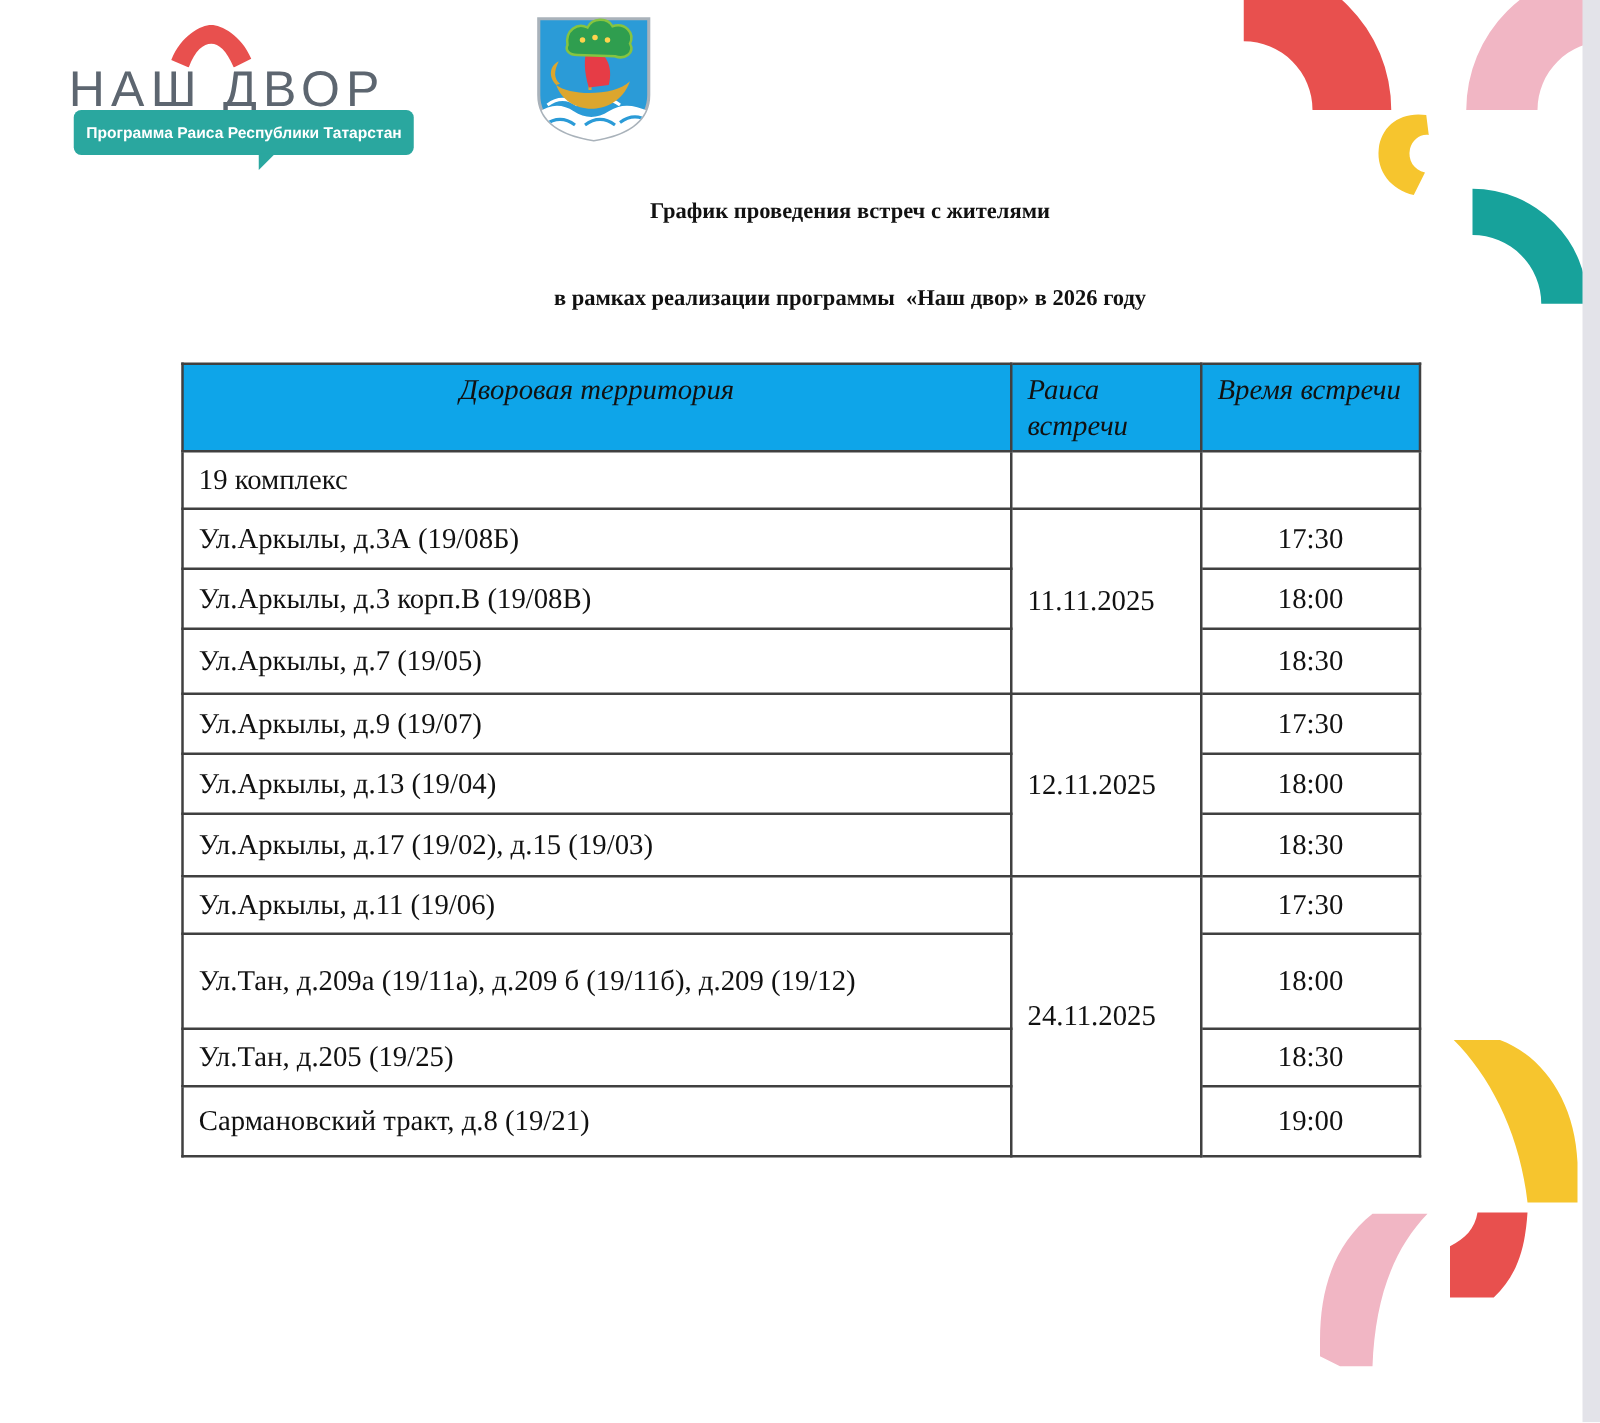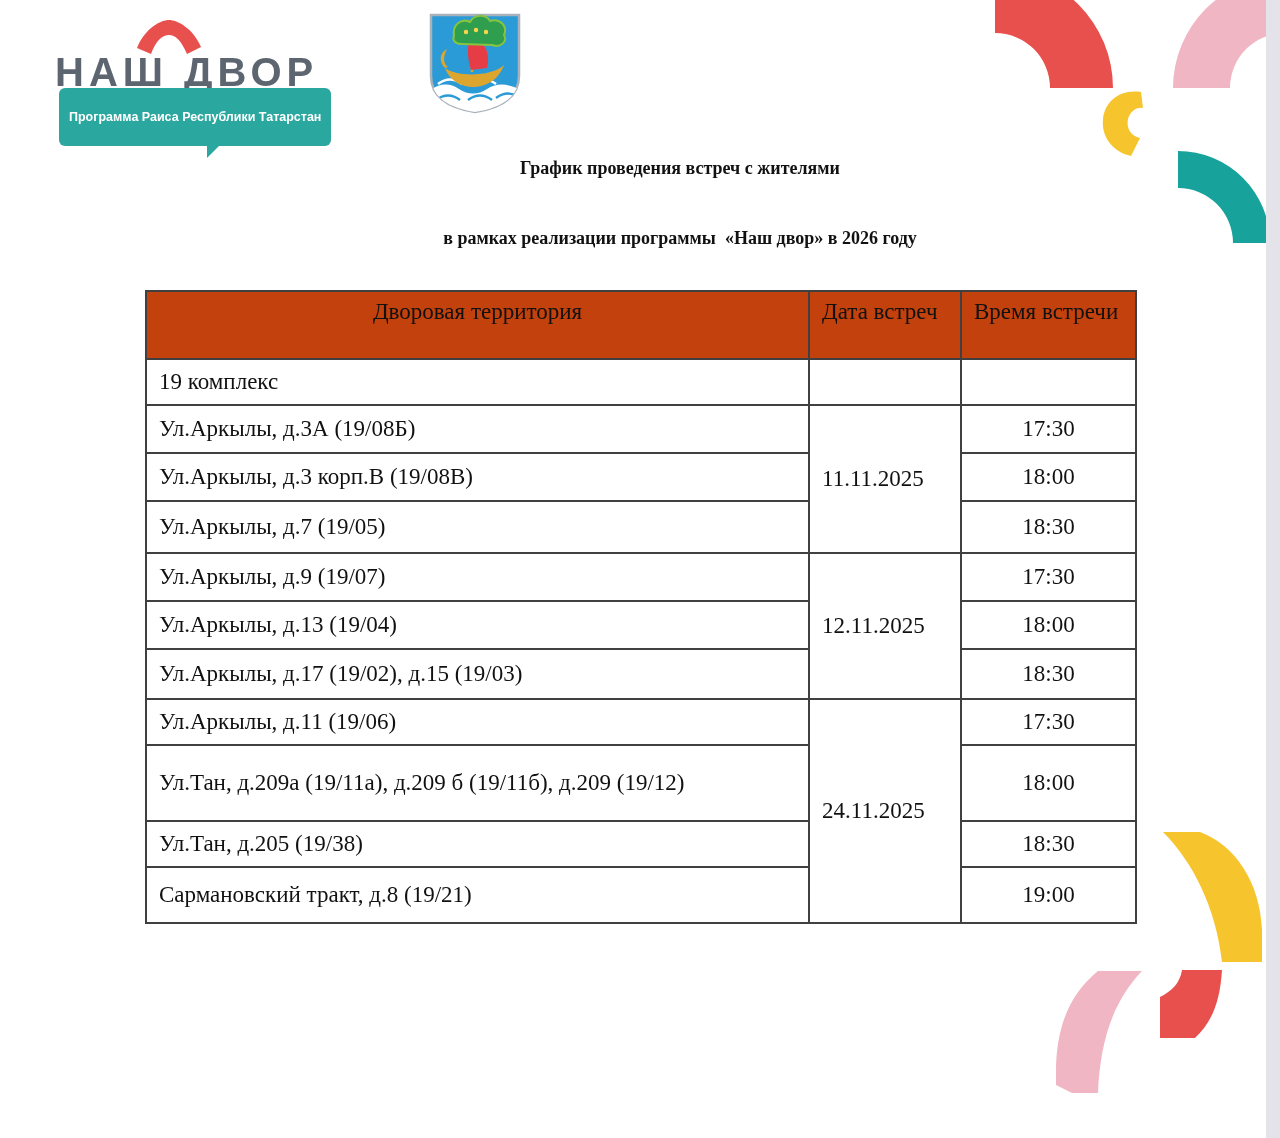--- a/index.html
+++ b/index.html
@@ -12,27 +12,27 @@
   }
   .deco { position:absolute; left:0; top:0; width:1280px; height:1138px; z-index:1; pointer-events:none; }
   .edge-strip { position:absolute; right:0; top:0; width:14px; height:100%; background:#e3e3e9; z-index:2; }
 
   
   .logo { position:absolute; left:55px; top:16px; width:260px; height:110px; z-index:3; }
   .logo-arc { position:absolute; left:80px; top:2px; width:68px; height:36px; }
   .logo-title {
     position:absolute; left:0; top:34px; width:260px;
     font-family:"Liberation Sans","DejaVu Sans",sans-serif;
-    font-size:40px; font-weight:700; color:#5d6670; letter-spacing:5px; white-space:nowrap;
+    font-size:40px; font-weight:400; color:#5d6670; letter-spacing:5px; white-space:nowrap;
   }
   .logo-badge {
     position:absolute; left:4px; top:72px;
     background:#2aa79f; color:#fff; border-radius:6px;
     font-family:"Liberation Sans","DejaVu Sans",sans-serif;
-    font-size:12.5px; font-weight:bold; padding:22px 10px; white-space:nowrap;
+    font-size:12.5px; font-weight:bold; padding:11px 10px; white-space:nowrap;
   }
   .badge-tail {
     position:absolute; left:148px; top:100%; margin-top:-1px;
     width:0; height:0; border-top:13px solid #2aa79f; border-right:13px solid transparent;
   }
   .emblem { position:absolute; left:428px; top:12px; width:94px; height:102px; z-index:3; }
 
   
   .doc-title { position:absolute; left:80px; width:1200px; text-align:center; z-index:3;
     font-size:18px; font-weight:bold; white-space:pre-wrap; }
@@ -40,21 +40,21 @@
   .doc-title.line2 { top:228px; }
 
   
   .sched { position:absolute; left:145px; top:290px; z-index:3;
     border-collapse:collapse; table-layout:fixed; width:990px; }
   .sched col.c1 { width:663px; }
   .sched col.c2 { width:152px; }
   .sched col.c3 { width:175px; }
   .sched th, .sched td { border:2px solid #404040; font-size:23px; font-weight:normal;
     padding:4px 12px; vertical-align:middle; }
-  .sched thead th { background:#c2410c; vertical-align:top; padding-top:6px; line-height:1.25; }
+  .sched thead th { background:#0ea5e9; vertical-align:top; padding-top:6px; line-height:1.25;font-style:italic; }
   .th-territory { text-align:center; }
   .th-date, .th-time { text-align:left; }
   .section-cell { font-weight:bold; height:46px; }
   .territory-cell { text-align:left; }
   .date-cell { font-weight:bold; vertical-align:top; padding-top:9px; }
   .time-cell { text-align:center; }
   tr.h48 { height:48px; } tr.h52 { height:52px; } tr.h50 { height:50px; }
   tr.h46 { height:46px; } tr.h76 { height:76px; } tr.h56 { height:56px;padding-left:10px; }
   tr.hdr { height:68px; }
 </style>
@@ -113,21 +113,21 @@
 
   <table class="sched">
     <colgroup>
         <col class="c1">
         <col class="c2">
         <col class="c3">
       </colgroup>
     <thead>
       <tr class="hdr">
         <th class="th-territory">Дворовая территория</th>
-        <th class="th-date">Дата встреч</th>
+        <th class="th-date">Раиса встречи</th>
         <th class="th-time">Время встречи</th>
       </tr>
     </thead>
     <tbody>
       <tr>
         <td class="section-cell">19 комплекс</td>
         <td></td>
         <td></td>
       </tr>
 
@@ -162,21 +162,21 @@
       <tr class="h46">
         <td class="territory-cell">Ул.Аркылы, д.11 (19/06)</td>
         <td class="date-cell" rowspan="4">24.11.2025</td>
         <td class="time-cell">17:30</td>
       </tr>
       <tr class="h76">
         <td class="territory-cell">Ул.Тан, д.209а (19/11а), д.209 б (19/11б), д.209 (19/12)</td>
         <td class="time-cell">18:00</td>
       </tr>
       <tr class="h46">
-        <td class="territory-cell">Ул.Тан, д.205 (19/38)</td>
+        <td class="territory-cell">Ул.Тан, д.205 (19/25)</td>
         <td class="time-cell">18:30</td>
       </tr>
       <tr class="h56">
         <td class="territory-cell">Сармановский тракт, д.8 (19/21)</td>
         <td class="time-cell">19:00</td>
       </tr>
     </tbody>
   </table>
 
 </div>

